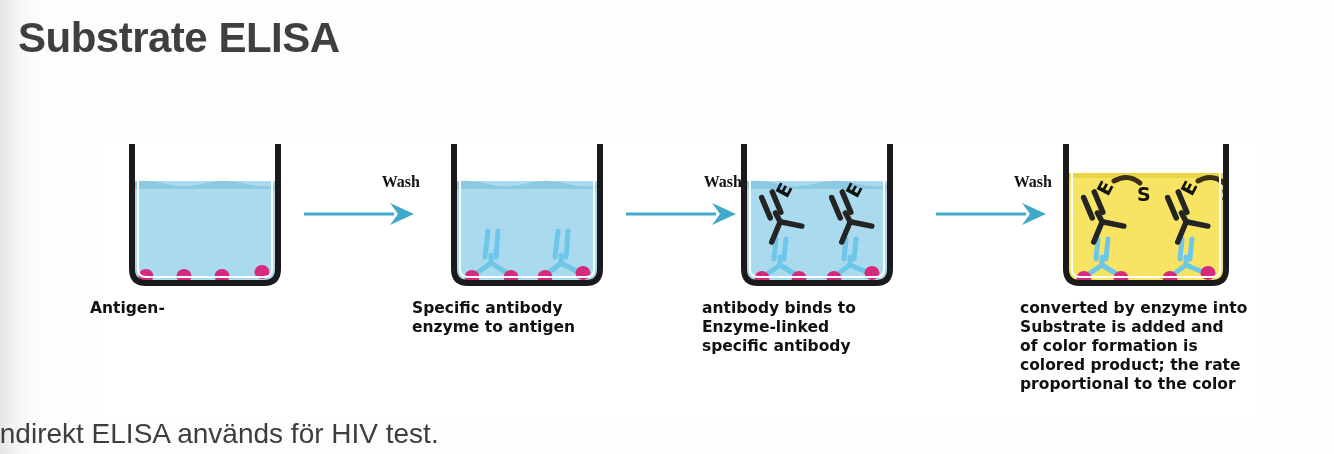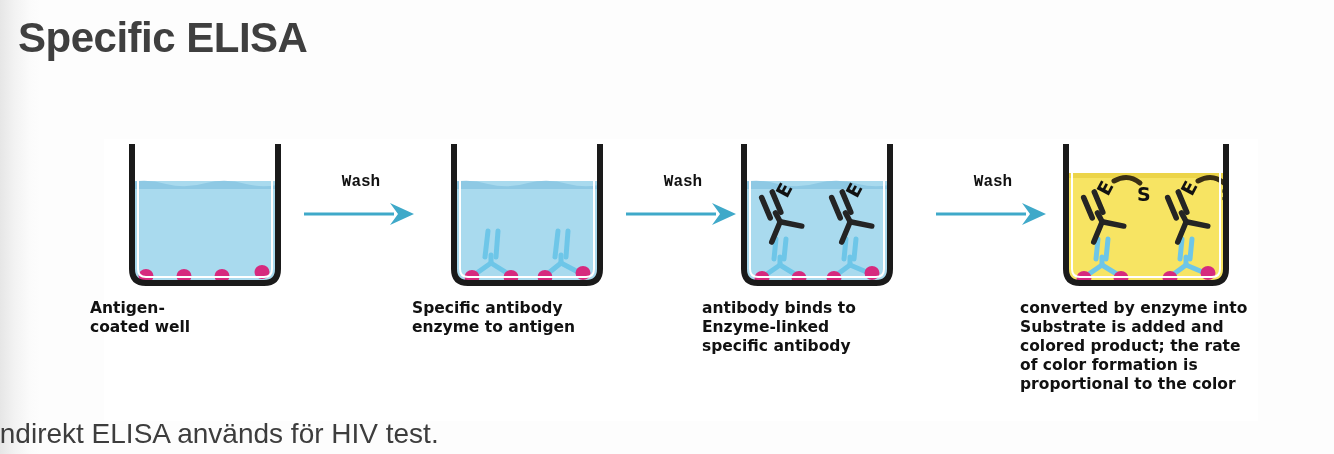--- a/index.html
+++ b/index.html
@@ -74,40 +74,40 @@
     position: absolute;
     top: 34px;
     width: 118px;
     height: 70px;
   }
   .arrow-label {
     position: absolute;
     top: 0;
     left: 0;
     width: 118px;
-    text-align: center;
-    font-family: Liberation Mono, monospace;
+    text-align: right;
+    font-family: Liberation Serif, serif;
     font-size: 16px;
     font-weight: bold;
     color: #111111;
   }
   .arrow-svg {
     position: absolute;
     top: 26px;
     left: 0;
   }
 </style>
 </head>
 <body>
 
 <div id="slide">
 
   <div id="left-shade"></div>
 
-  <div id="title">Specific ELISA</div>
+  <div id="title">Substrate ELISA</div>
 
   <div id="figure-card">
 
     <div class="step" style="left:8px;">
       <svg class="well-svg" width="186" height="152" viewBox="0 0 186 152">
         <defs>
           <clipPath id="clipWell1">
             <path d="M20 8 L20 130 Q20 144 34 144 L152 144 Q166 144 166 130 L166 8 Z"></path>
           </clipPath>
         </defs>
@@ -121,21 +121,20 @@
           <ellipse cx="72" cy="137" rx="7.5" ry="7" fill="#d62a7e"></ellipse>
           <ellipse cx="110" cy="137" rx="7.5" ry="7" fill="#d62a7e"></ellipse>
           <ellipse cx="150" cy="133" rx="7.5" ry="7" fill="#d62a7e"></ellipse>
         </g>
 
         <path d="M20 8 L20 130 Q20 144 34 144 L152 144 Q166 144 166 130 L166 8" fill="none" stroke="#1a1a1a" stroke-width="6" stroke-linecap="square"></path>
         <path d="M26 8 L26 130 Q26 138 34 138 L152 138 Q160 138 160 130 L160 8" fill="none" stroke="#ffffff" stroke-width="2"></path>
       </svg>
       <div class="step-label">
         <span>Antigen-</span>
-        <span>coated well</span>
       </div>
     </div>
 
     <div class="arrow" style="left:198px;">
       <div class="arrow-label">Wash</div>
       <svg class="arrow-svg" width="118" height="30" viewBox="0 0 118 30">
         <line x1="2" y1="15" x2="92" y2="15" stroke="#3fa9c9" stroke-width="3"></line>
         <path d="M88 4 L112 15 L88 26 L96 15 Z" fill="#3fa9c9"></path>
       </svg>
     </div>
@@ -320,22 +319,22 @@
           <ellipse cx="87" cy="139" rx="7.5" ry="7" fill="#d62a7e"></ellipse>
           <ellipse cx="136" cy="139" rx="7.5" ry="7" fill="#d62a7e"></ellipse>
           <ellipse cx="174" cy="134" rx="7.5" ry="7" fill="#d62a7e"></ellipse>
         </g>
         <path d="M32 8 L32 130 Q32 144 46 144 L178 144 Q192 144 192 130 L192 8" fill="none" stroke="#1a1a1a" stroke-width="6" stroke-linecap="square"></path>
         <path d="M38 8 L38 130 Q38 138 46 138 L178 138 Q186 138 186 130 L186 8" fill="none" stroke="#ffffff" stroke-width="2"></path>
       </svg>
       <div class="step-label" style="left:-14px; width:250px;">
         <span>converted by enzyme into</span>
         <span>Substrate is added and</span>
+        <span>of color formation is</span>
         <span>colored product; the rate</span>
-        <span>of color formation is</span>
         <span>proportional to the color</span>
       </div>
     </div>
 
   </div>
 
   <div id="caption">Indirekt ELISA används för HIV test.</div>
 
 </div>
 

